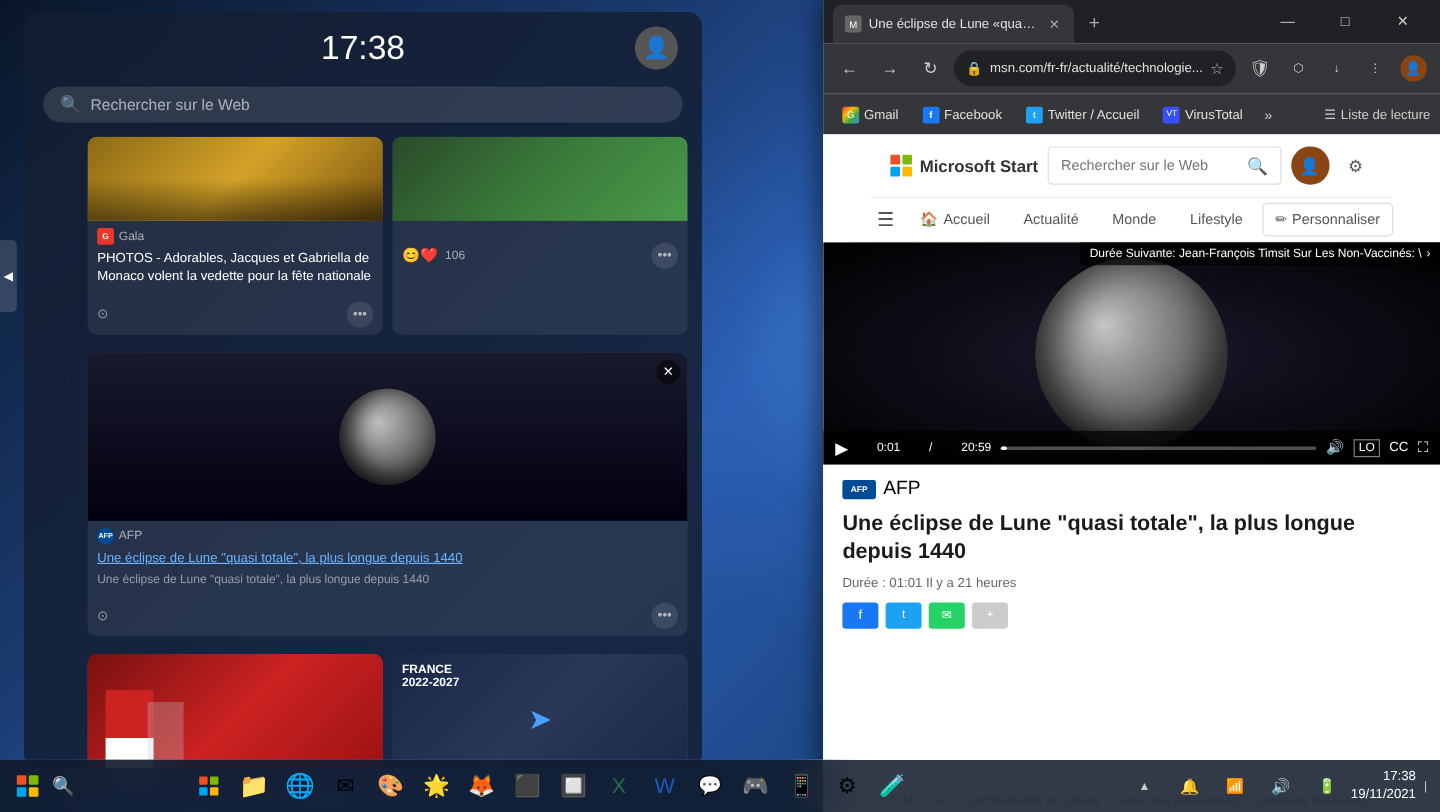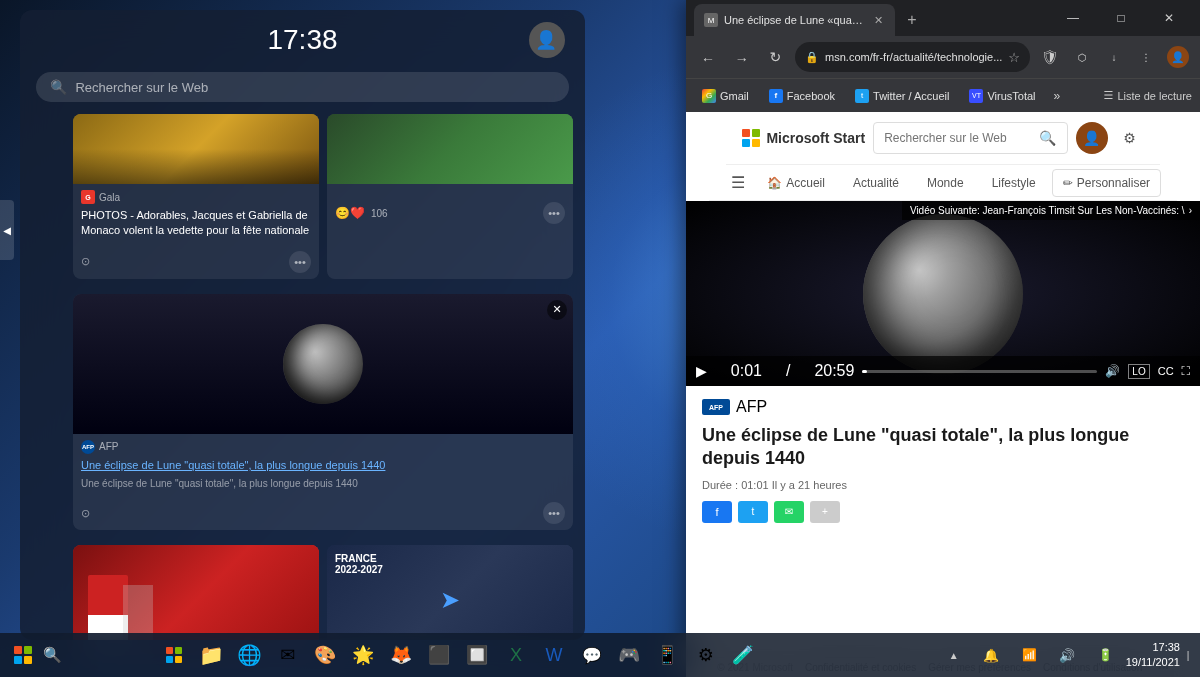--- a/index.html
+++ b/index.html
@@ -737,21 +737,21 @@
       gap: 8px;
     }
 
     .play-btn {
       color: white;
       font-size: 14px;
       cursor: pointer;
     }
 
     .time-display {
-      font-size: 16px;
+      font-size: 10px;
       color: white;
       padding-left: 16px;
     }
 
     .progress-bar {
       flex: 1;
       height: 3px;
       background: rgba(255,255,255,0.3);
       border-radius: 2px;
       position: relative;
@@ -1284,21 +1284,21 @@
         <span>Personnaliser</span>
       </div>
     </div>
 
     <div class="video-container">
       <div class="video-moon">
         <div class="video-moon-img"></div>
       </div>
 
       <div class="next-video-banner">
-        <span>Vidéo Suivante: Jean-François Timsit Sur Les Non-Vaccinés: \</span>
+        <span>Durée Suivante: Jean-François Timsit Sur Les Non-Vaccinés: \</span>
         <span>›</span>
       </div>
       <div class="video-controls">
         <span class="play-btn">▶</span>
         <span class="time-display">0:01</span>
         <span class="time-display"> / </span>
         <span class="time-display">20:59</span>
         <div class="progress-bar">
           <div class="progress-fill"></div>
         </div>

